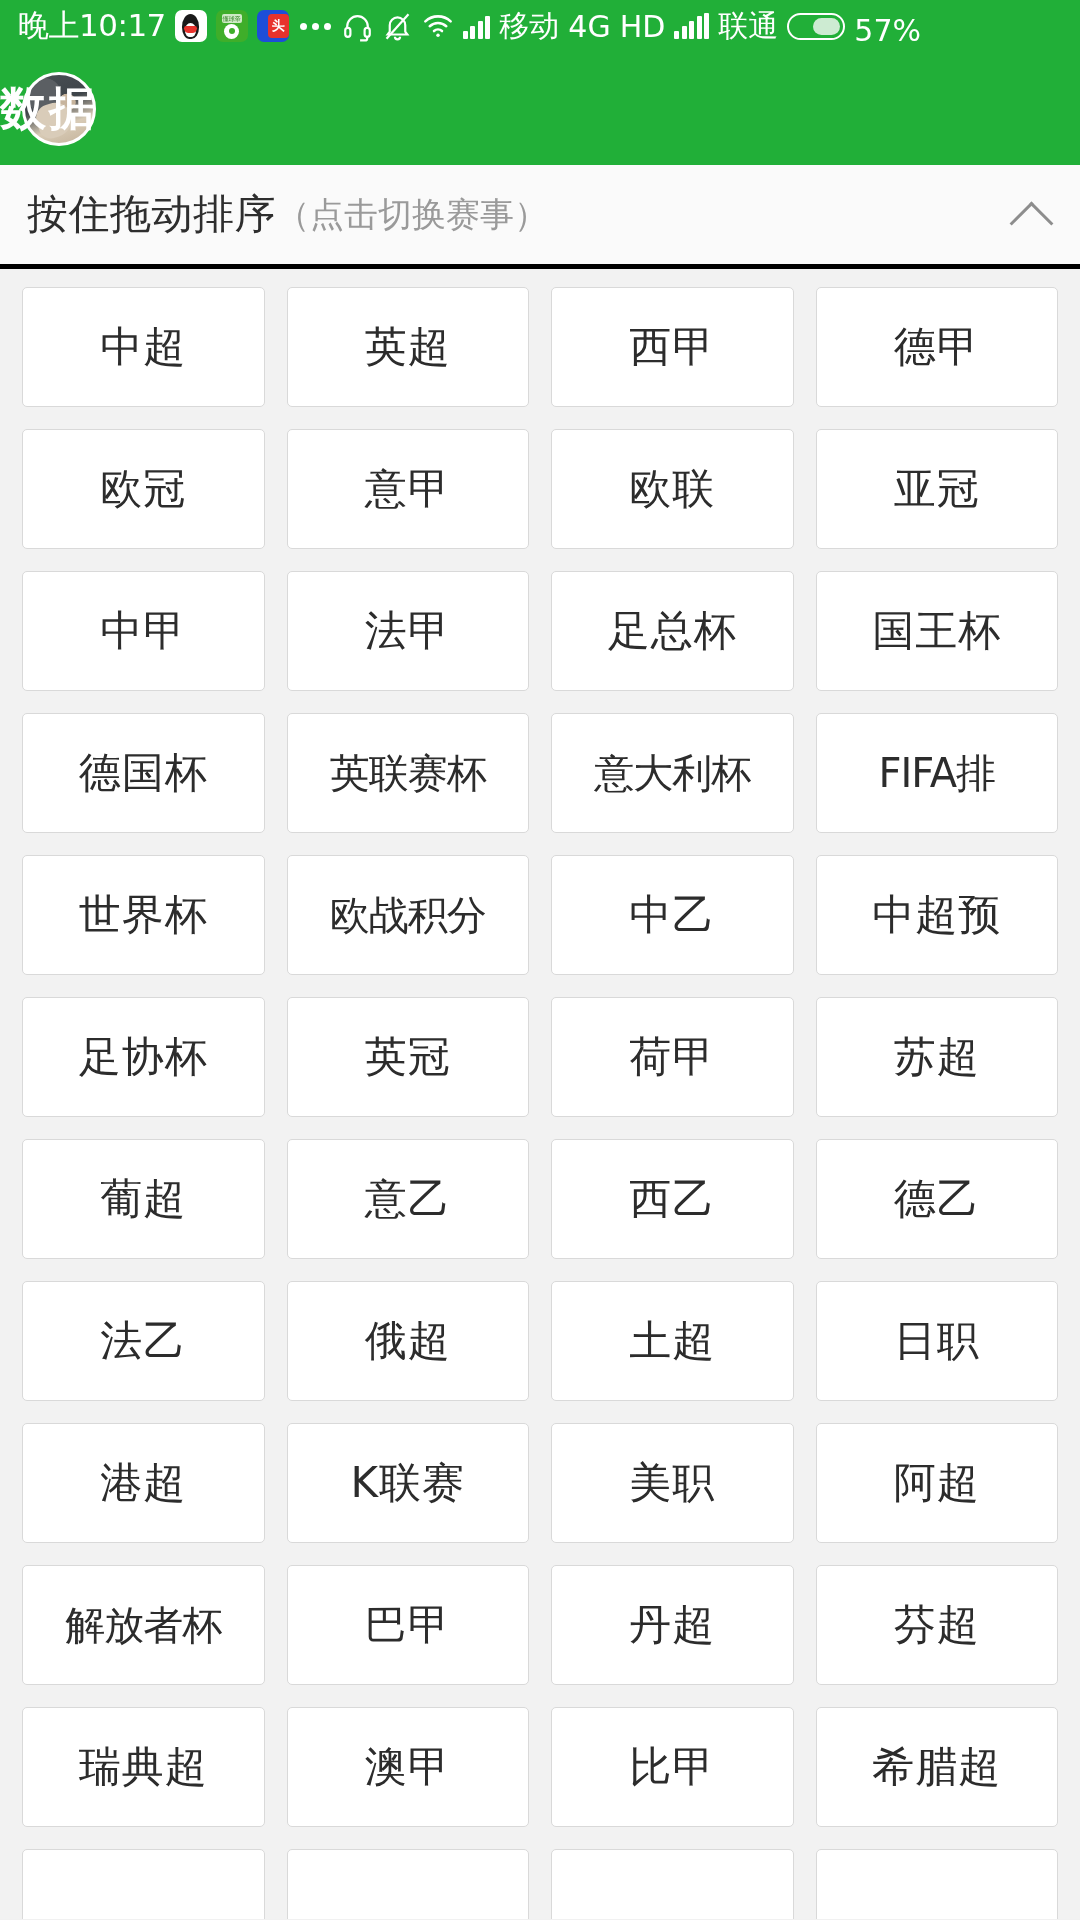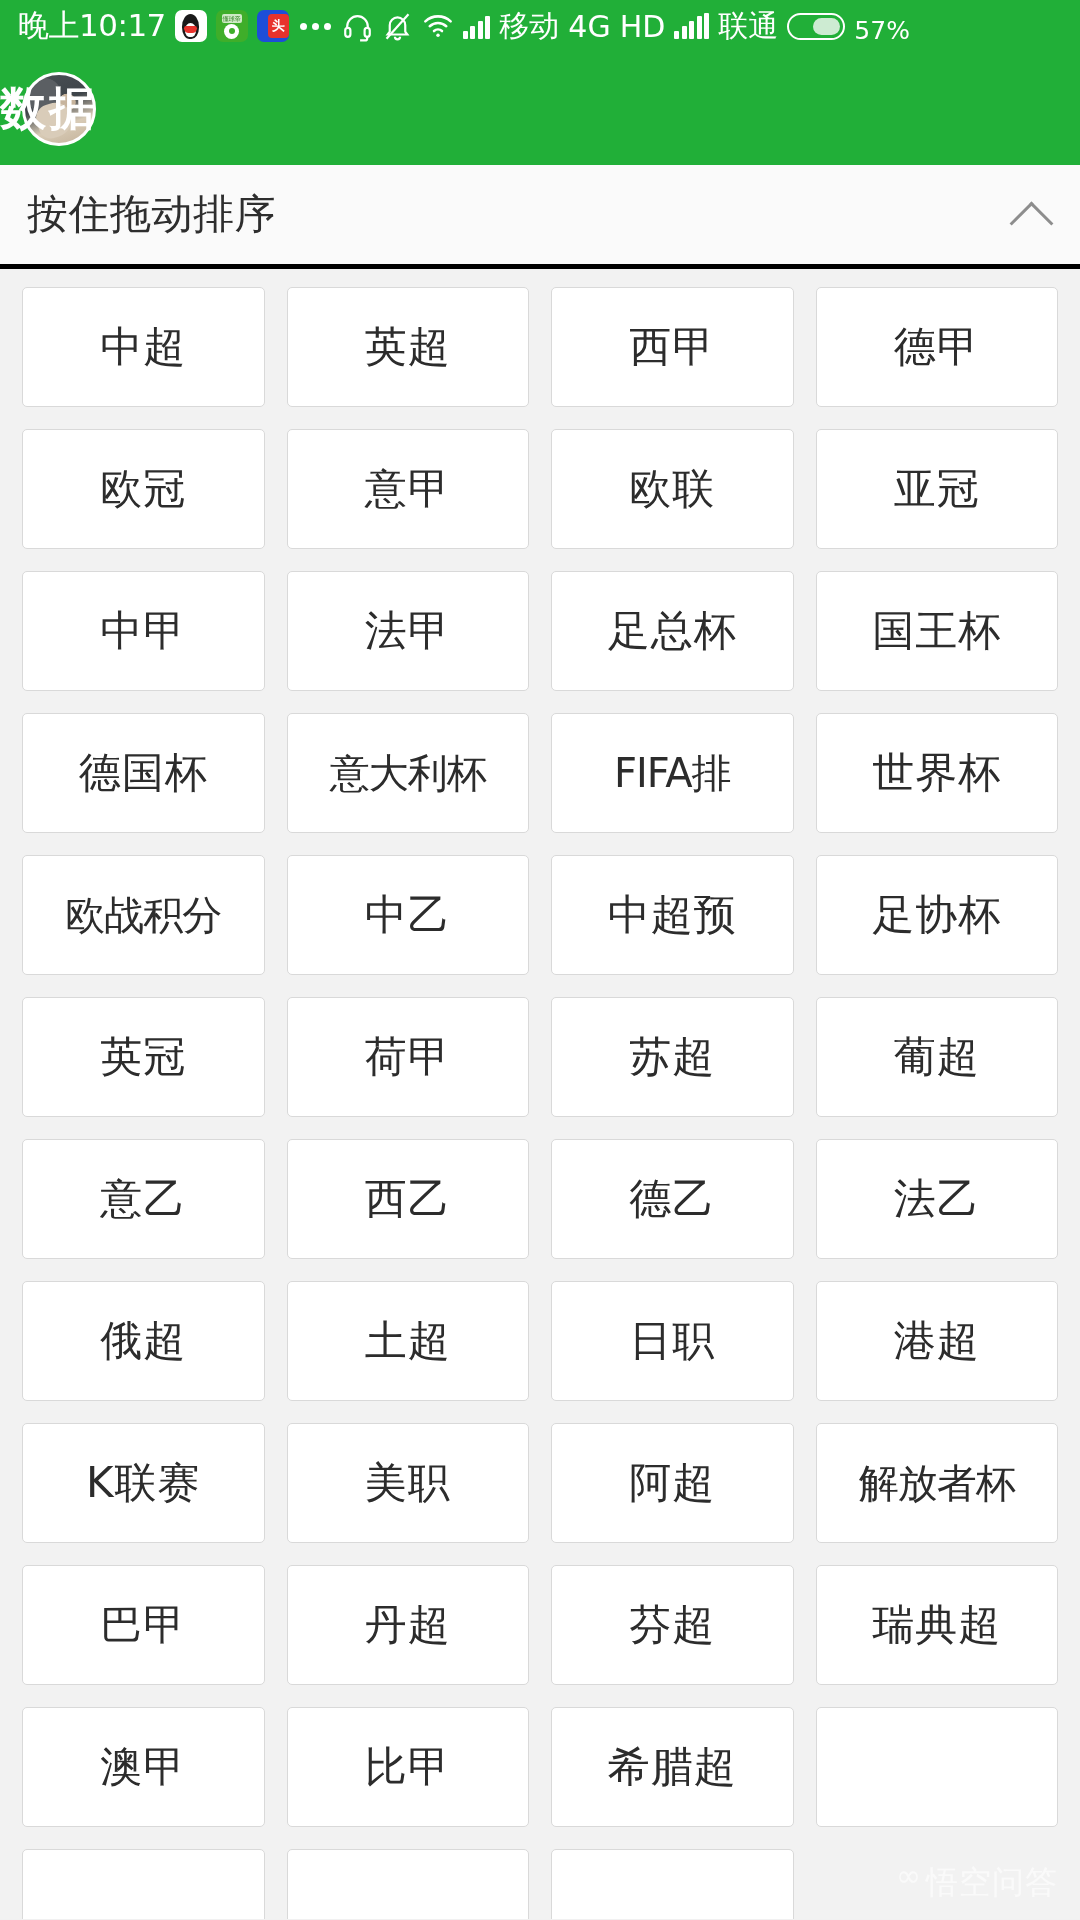--- a/index.html
+++ b/index.html
@@ -117,21 +117,21 @@
     display: flex;
     align-items: center;
     padding: 3px;
   }
   .battery .fill {
     height: 100%;
     background: #cdebd2;
     border-radius: 10px;
     margin-left: auto;
   }
-  .bat-pct { font-size: 25px; white-space: nowrap; margin-top: 8px; }
+  .bat-pct { font-size: 30px; white-space: nowrap; margin-top: 8px; }
 
   
   .header {
     height: 113px;
     background: #21af38;
     display: flex;
     align-items: center;
     position: relative;
     padding: 0 22px;
   }
@@ -333,38 +333,40 @@
   <div class="bat-pct">57%</div>
 </div>
 
 <div class="header">
   <div class="avatar"></div>
   <div class="header-title">数据</div>
 </div>
 
 <div class="subtitle-bar">
   <span class="sub-main">按住拖动排序</span>
+  <span class="sub-note">（点击切换赛事）</span>
   <span class="chev"></span>
 </div>
 
 <div class="grid-wrap">
   <div class="grid" id="league-grid">
       <div class="cell">中超</div>
       <div class="cell">英超</div>
       <div class="cell">西甲</div>
       <div class="cell">德甲</div>
       <div class="cell">欧冠</div>
       <div class="cell">意甲</div>
       <div class="cell">欧联</div>
       <div class="cell">亚冠</div>
       <div class="cell">中甲</div>
       <div class="cell">法甲</div>
       <div class="cell">足总杯</div>
       <div class="cell">国王杯</div>
       <div class="cell">德国杯</div>
+      <div class="cell long">英联赛杯</div>
       <div class="cell long">意大利杯</div>
       <div class="cell long">FIFA排</div>
       <div class="cell">世界杯</div>
       <div class="cell long">欧战积分</div>
       <div class="cell">中乙</div>
       <div class="cell">中超预</div>
       <div class="cell">足协杯</div>
       <div class="cell">英冠</div>
       <div class="cell">荷甲</div>
       <div class="cell">苏超</div>

